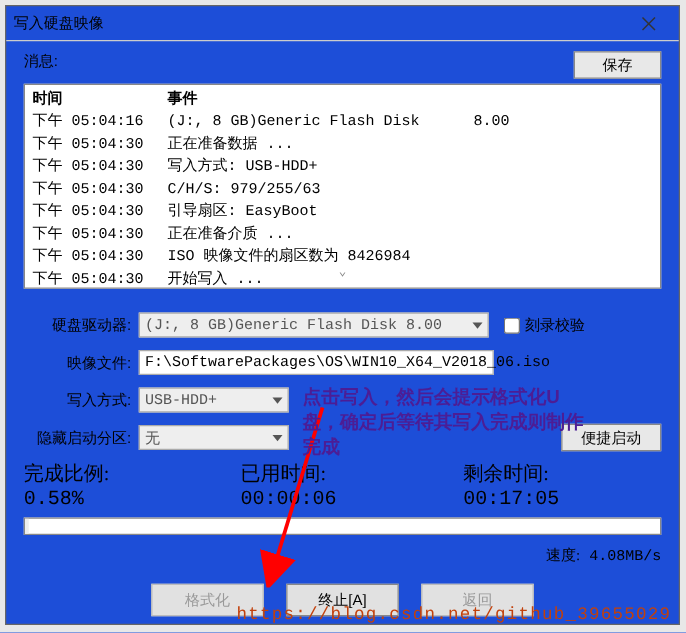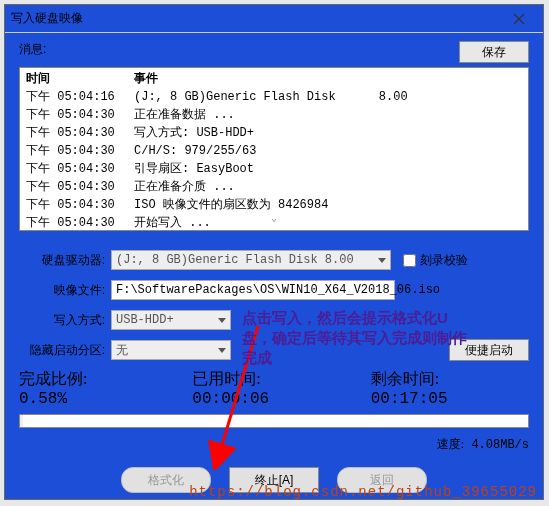--- a/index.html
+++ b/index.html
@@ -33,21 +33,21 @@
 .side-btn { width: 80px; height: 22px; border: 1px solid #888; background: #e8e8e8; font-size: 12px; margin-left: 8px; cursor: pointer; }
 .progress-row { display: flex; align-items: center; margin-top: 6px; font-size: 16px; }
 .progress-row .seg { margin-right: 24px; font-family: "Courier New", monospace; }
 .progress-row .lbl { font-family: Tahoma, "Microsoft YaHei"; }
 .progress-bar { height: 14px; border: 1px solid #888; margin-top: 6px; background: #fff; position: relative; }
 .progress-fill { height: 100%; background: #eee; width: 0.58%; }
 .speed-row { text-align: right; margin-top: 8px; font-size: 12px; font-family: "Courier New", monospace; }
 .speed-row .lbl { font-family: Liberation Serif, serif; }
 .btn-row { display: flex; justify-content: center; gap: 18px; margin-top: 14px; }
 .main-btn { width: 90px; height: 26px; border: 1px solid #888; background: #e1e1e1; font-size: 12px; cursor: pointer; }
-.main-btn.disabled { color: #999; border-color: #bbb; border-radius: 12px; }
+.main-btn.disabled { color: #999; border-color: #bbb; }
 .main-btn.highlight { border: 2px solid #4a7cb0; }
 .annotation { position: absolute; color: #4c1d95; font-size: 15px; font-weight: bold; line-height: 20px; pointer-events: none; z-index: 50; }
 .arrow-svg { position: absolute; pointer-events: none; z-index: 49; }
 .watermark { position: absolute; bottom: 6px; right: 12px; color: #c2410c; font-family: "Courier New", monospace; font-size: 14px; letter-spacing: 1px; z-index: 5; pointer-events: none; }
 </style>
 </head>
 <body>
 
 <div class="window">
   <div class="titlebar">

